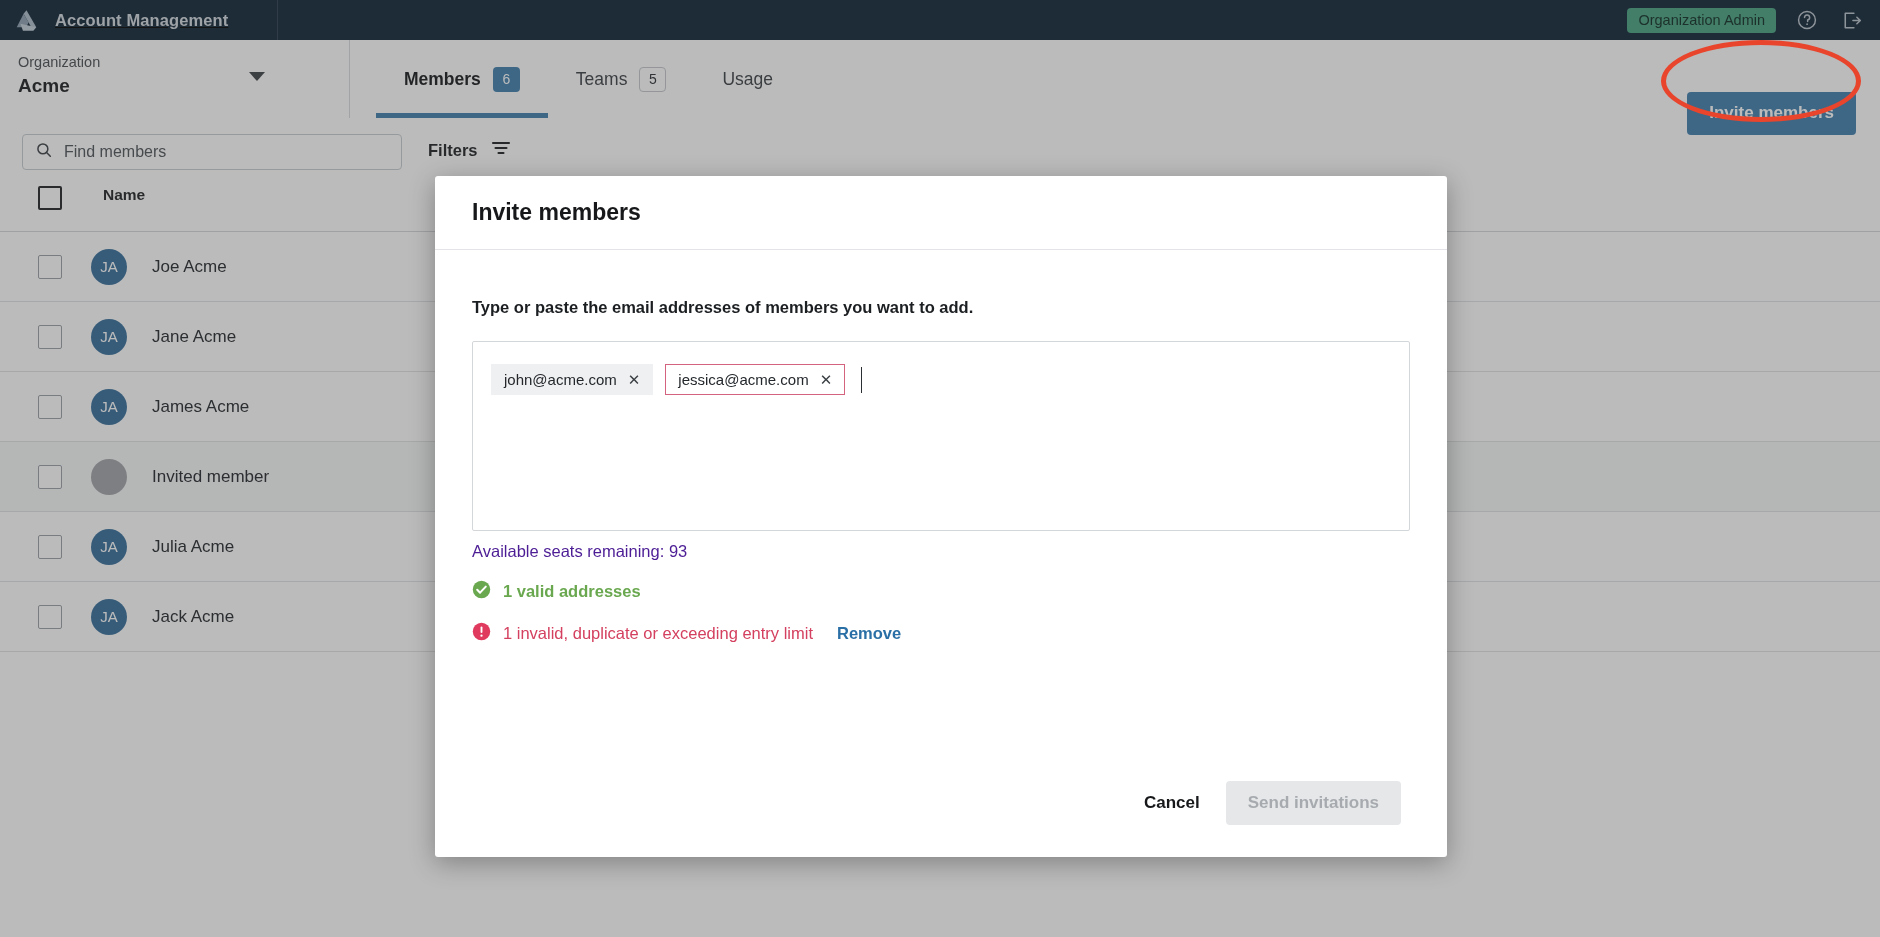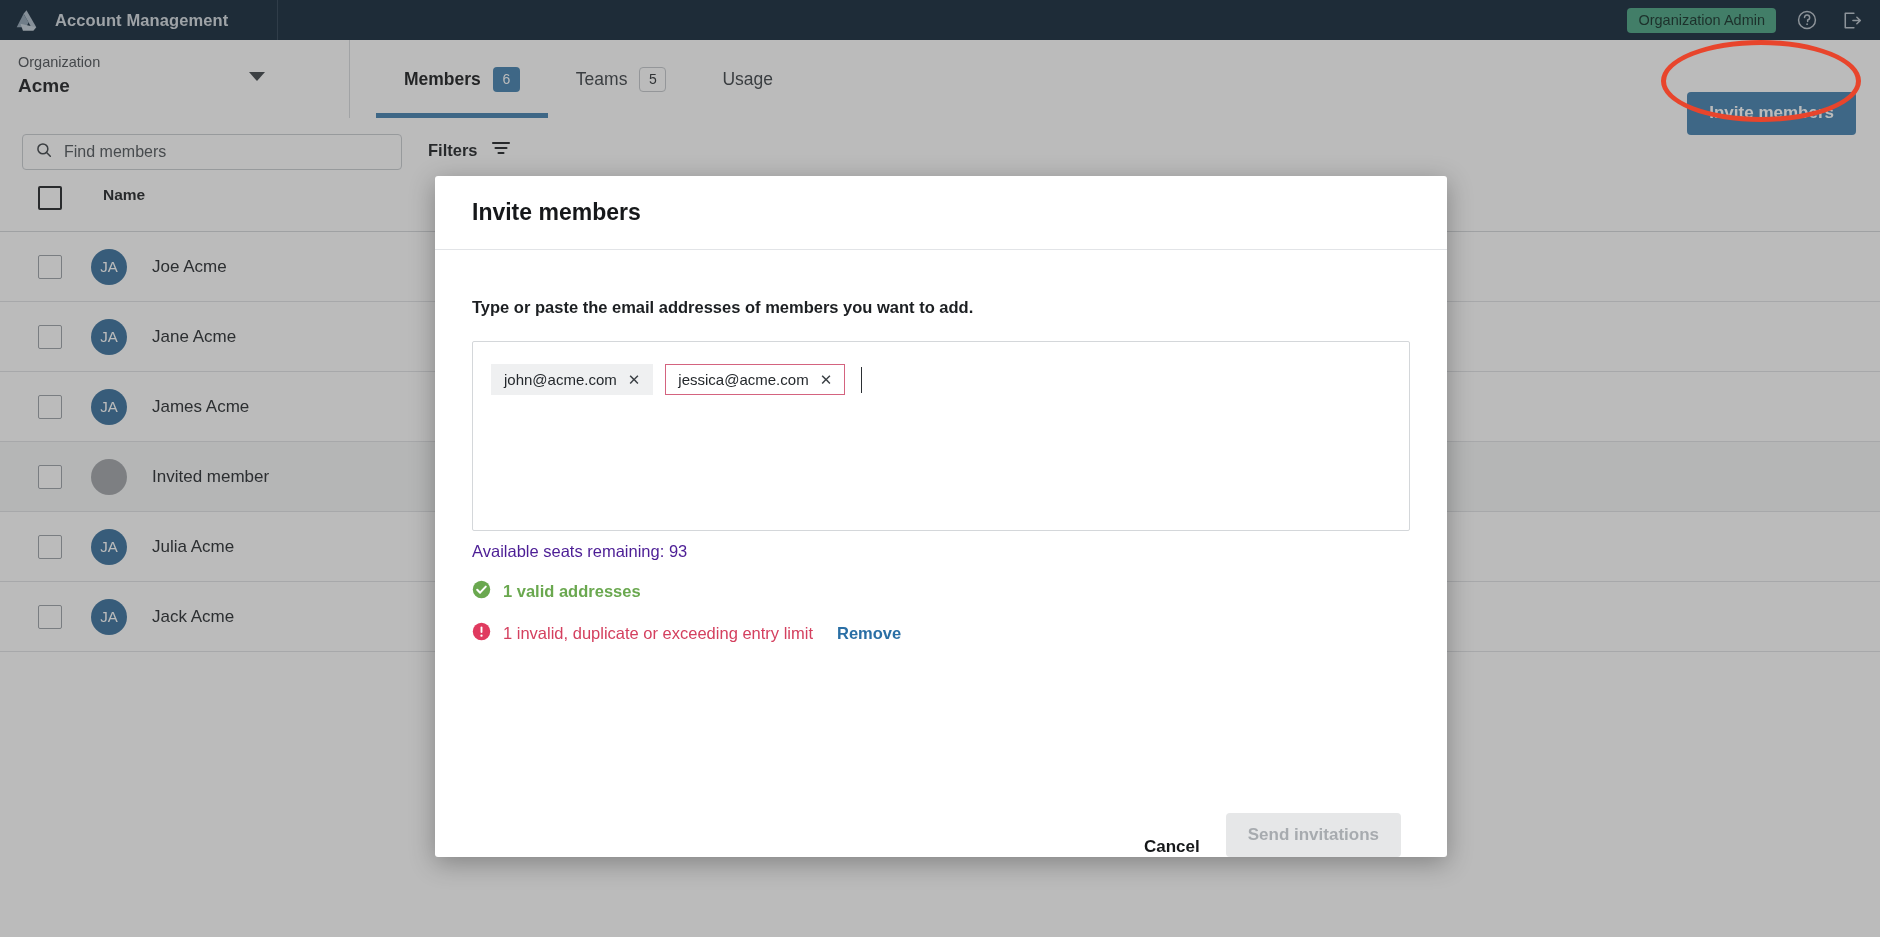--- a/index.html
+++ b/index.html
@@ -30,20 +30,21 @@
     align-items: center;
     z-index: 5;
   }
   .brand-zone {
     width: 278px;
     height: 40px;
     display: flex;
     align-items: center;
     padding-left: 14px;
     border-right: 1px solid #2a3e50;
+    text-decoration: underline;
   }
   .logo-mark {
     width: 25px; height: 25px;
     display: block;
   }
   .brand-title {
     margin-left: 16px;
     color: #d3dae0;
     font-size: 16.5px;
     font-weight: bold;
@@ -383,21 +384,21 @@
   .remove-link {
     margin-left: 12px;
     color: #2a6fa5;
     font-weight: bold;
     font-size: 16.5px;
     cursor: pointer;
   }
   .modal-foot {
     height: 108px;
     display: flex;
-    align-items: flex-end;
+    align-items: center;
     justify-content: flex-end;
     padding-right: 46px;
     gap: 26px;
   }
   .btn-cancel {
     background: none;
     border: none;
     font-size: 17px;
     font-weight: bold;
     color: #16181a;

